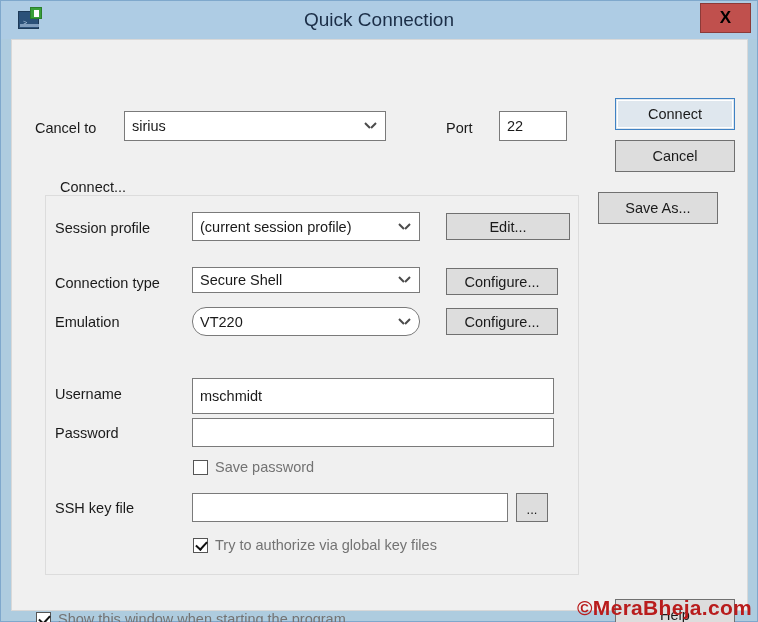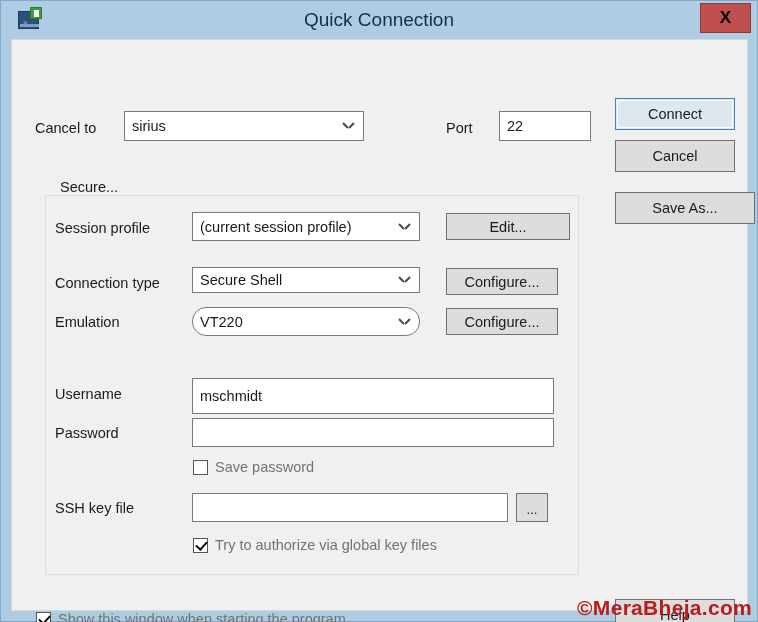--- a/index.html
+++ b/index.html
@@ -236,36 +236,36 @@
           <i></i>
         </div>
     </div>
     <div class="title-text">Quick Connection</div>
     <div class="close-btn">X</div>
   </div>
 
   <div class="client">
 
     <div class="lbl" style="left:23px; top:80px;">Cancel to</div>
-    <div class="combo" style="left:112px; top:71px; width:240px; height:30px;">
+    <div class="combo" style="left:112px; top:71px; width:262px; height:30px;">
       <span>sirius</span>
       <span class="caret"></span>
     </div>
 
     <div class="lbl" style="left:434px; top:80px;">Port</div>
-    <div class="txtbox" style="left:487px; top:71px; width:92px; height:30px;">
+    <div class="txtbox" style="left:487px; top:71px; width:68px; height:30px;">
       <span>22</span>
     </div>
 
     <div class="btn focused" style="left:603px; top:58px; width:120px; height:32px;">Connect</div>
     <div class="btn" style="left:603px; top:100px; width:120px; height:32px;">Cancel</div>
-    <div class="btn" style="left:603px; top:152px; width:140px; height:32px;">Save As...</div>
+    <div class="btn" style="left:586px; top:152px; width:120px; height:32px;">Save As...</div>
 
     <div class="groupbox"></div>
-    <div class="group-title">Secure...</div>
+    <div class="group-title">Connect...</div>
 
     <div class="lbl" style="left:43px; top:180px;">Session profile</div>
     <div class="combo" style="left:180px; top:172px; width:228px; height:29px;">
       <span>(current session profile)</span>
       <span class="caret"></span>
     </div>
     <div class="btn" style="left:434px; top:173px; width:124px; height:27px;">Edit...</div>
 
     <div class="lbl" style="left:43px; top:235px;">Connection type</div>
     <div class="combo" style="left:180px; top:227px; width:228px; height:26px;">

